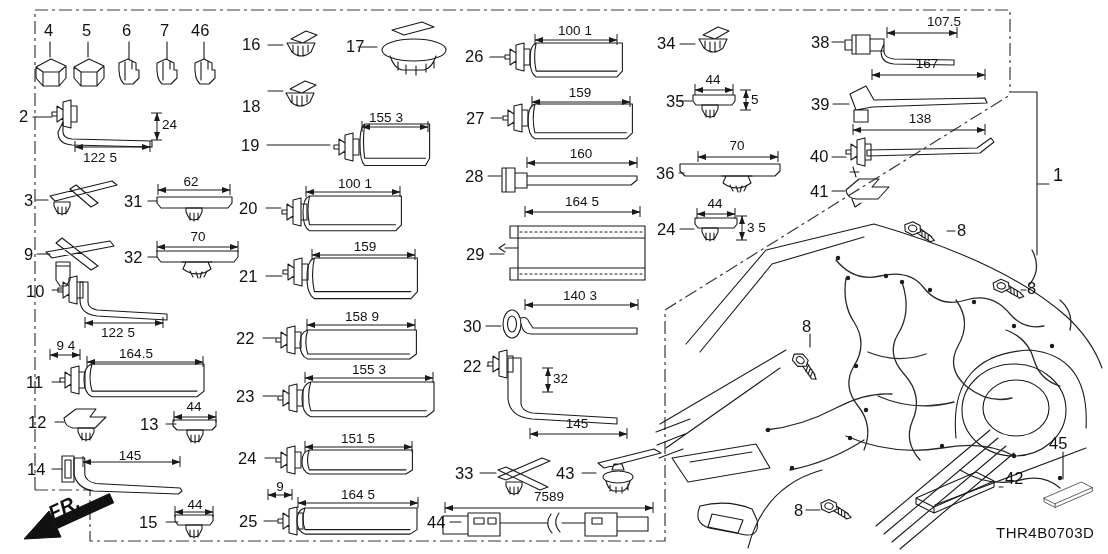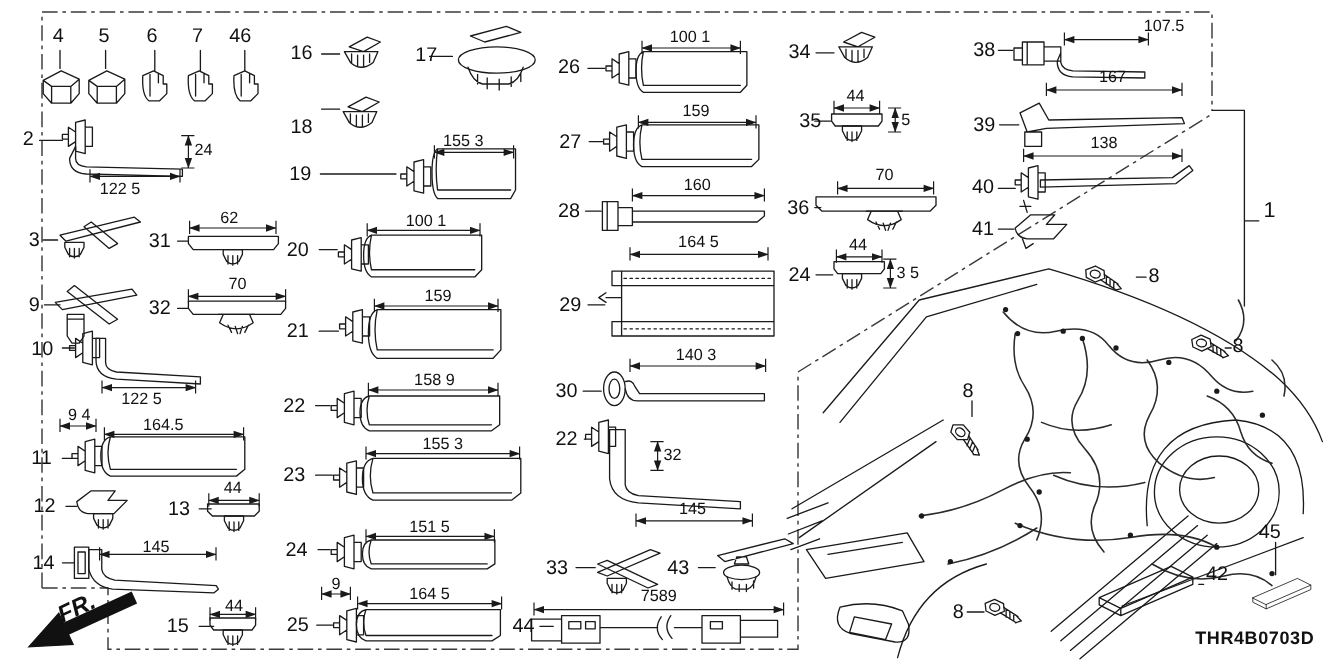--- a/index.html
+++ b/index.html
@@ -6,21 +6,21 @@
   .stage{position:relative;width:1108px;height:554px;background:#fff;overflow:hidden;
          font-family:"Liberation Sans","DejaVu Sans",sans-serif;color:#111}
   svg.art{position:absolute;left:0;top:0}
   .ln{stroke:#1a1a1a;stroke-width:1.1;fill:none;stroke-linecap:round;stroke-linejoin:round}
   .hl{stroke:#2a2a2a;stroke-width:1.3;fill:none;stroke-linecap:round;stroke-linejoin:round}
   .bd{stroke:#3a3a3a;stroke-width:1.2;fill:none;stroke-dasharray:13 4 3 4}
   .dl{stroke:#1a1a1a;stroke-width:1}
   .t{position:absolute;font-size:16.5px;line-height:1;white-space:nowrap}
   .d{position:absolute;font-size:13.5px;line-height:1;white-space:nowrap;transform:translateX(-50%)}
   .dv{position:absolute;font-size:13.5px;line-height:1;white-space:nowrap}
-  .code{position:absolute;font-size:15px;font-weight:700;letter-spacing:.5px}
+  .code{position:absolute;font-size:15px;font-weight:400;letter-spacing:.5px}
   .fr{position:absolute;font-size:20px;font-weight:700;font-style:italic;transform:rotate(-25deg)}
 </style>
 </head>
 <body>
 
 <div class="stage">
 
 <svg class="art" width="1108" height="554" viewBox="0 0 1108 554">
   <defs>
     <marker id="ar" viewBox="0 0 10 8" markerWidth="9" markerHeight="7" refX="9.5" refY="4" orient="auto-start-reverse">
@@ -409,20 +409,20 @@
 <span class="d" style="left:582px;top:195px">164 5</span>
 <span class="d" style="left:580px;top:289px">140 3</span>
 <span class="dv" style="left:553px;top:372px">32</span>
 <span class="d" style="left:577px;top:417px">145</span>
 <span class="d" style="left:549px;top:490px">7589</span>
 <span class="d" style="left:713px;top:73px">44</span>
 <span class="dv" style="left:751px;top:93px">5</span>
 <span class="d" style="left:737px;top:139px">70</span>
 <span class="d" style="left:715px;top:197px">44</span>
 <span class="dv" style="left:747px;top:221px">3 5</span>
-<span class="d" style="left:970px;top:15px">107.5</span>
+<span class="d" style="left:944px;top:15px">107.5</span>
 <span class="d" style="left:927px;top:57px">167</span>
 <span class="d" style="left:920px;top:112px">138</span>
 
 <span class="fr" style="left:48px;top:496px">FR.</span>
 <span class="code" style="left:996px;top:524px">THR4B0703D</span>
 
 </div>
 
 </body></html>

